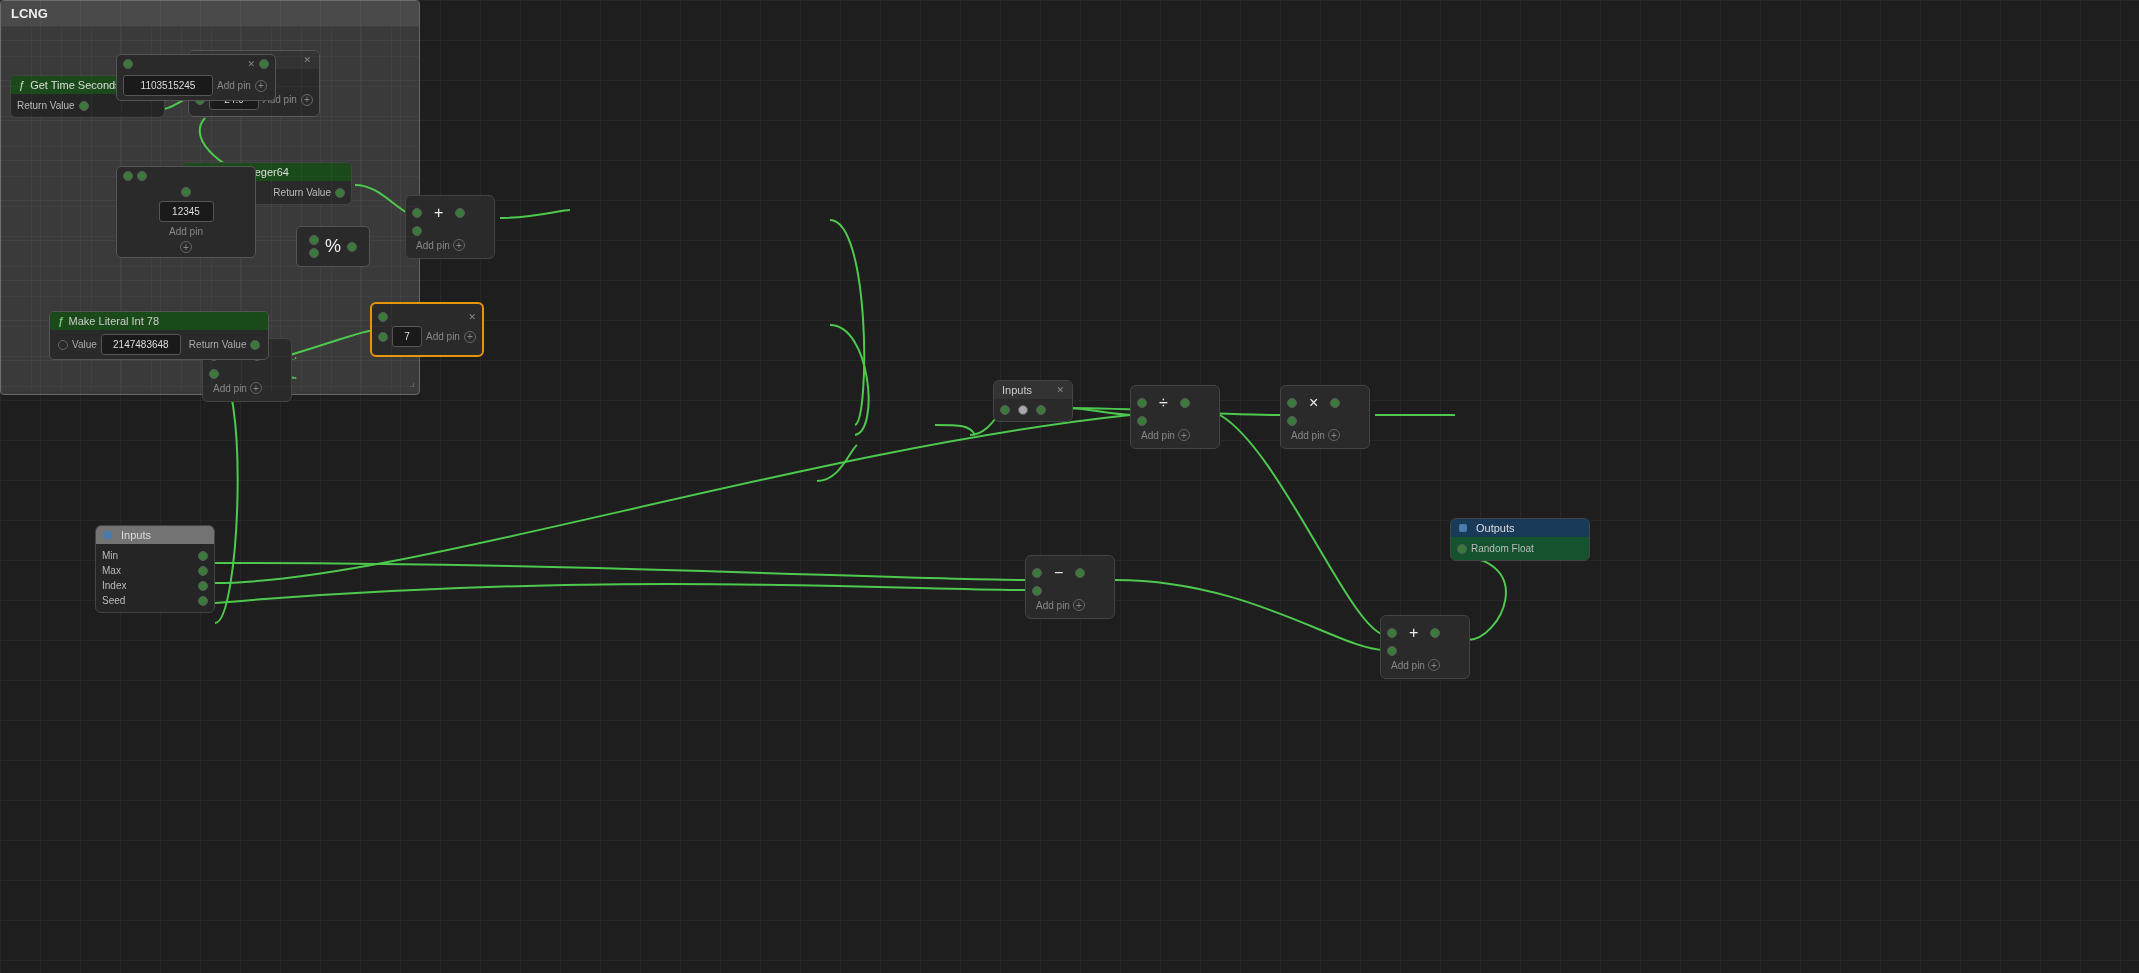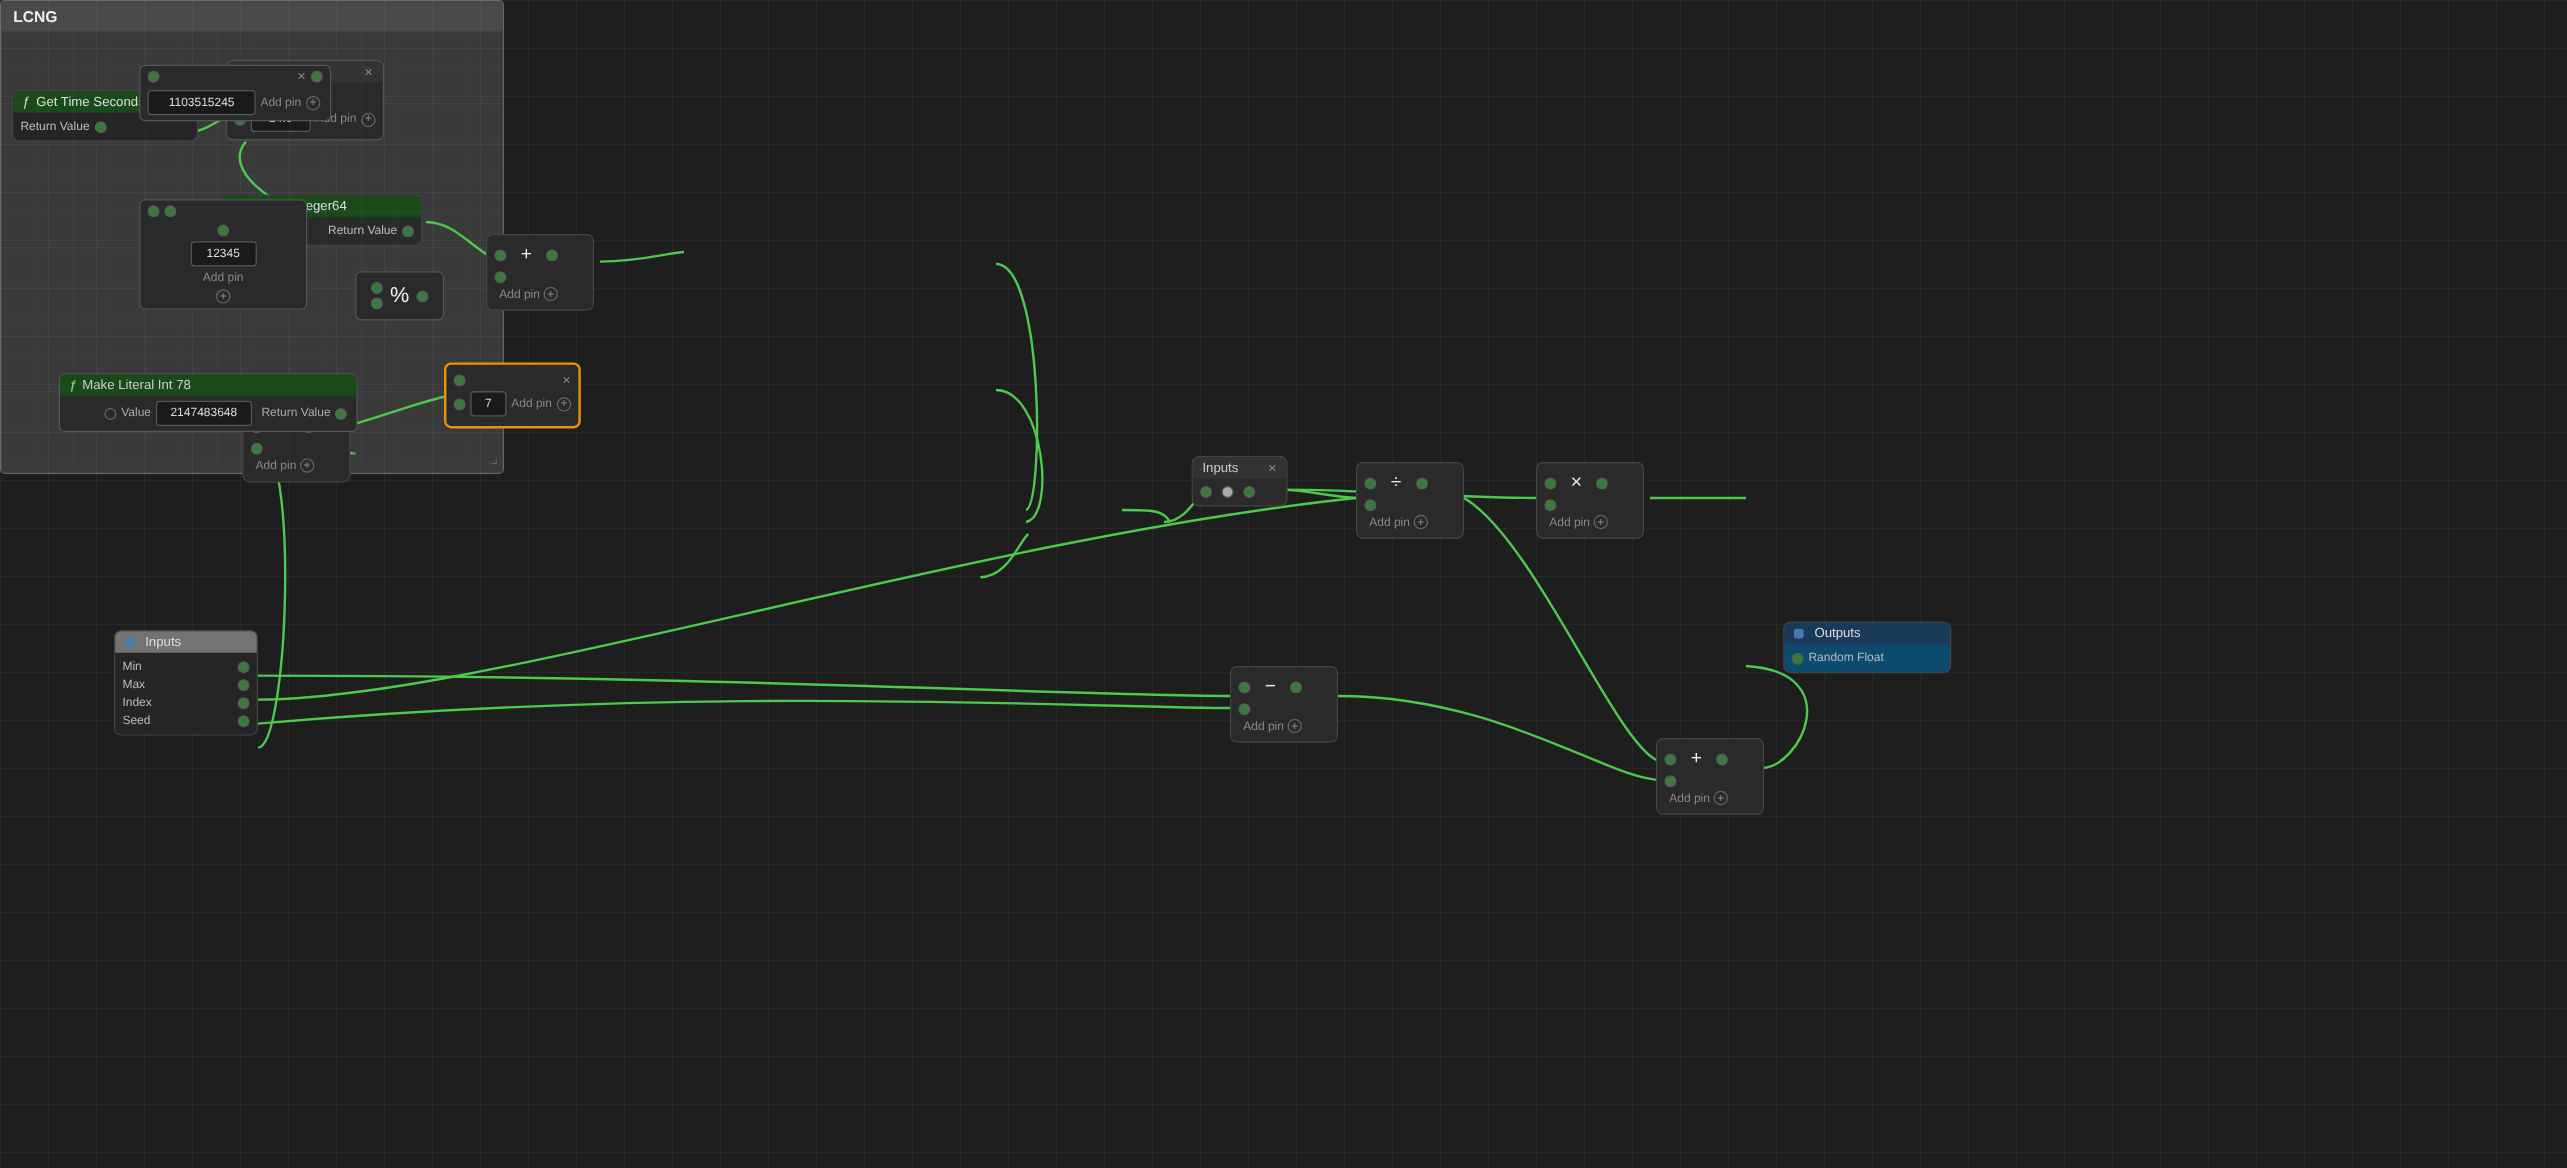--- a/index.html
+++ b/index.html
@@ -240,24 +240,24 @@
 
     
     #node-plus-br {
       left: 1380px;
       top: 615px;
       min-width: 90px;
     }
 
     
     #node-outputs {
-      left: 1486px;
+      left: 1450px;
       top: 518px;
       min-width: 140px;
-      background: #0c4a6e;
+      background: #14532d;
     }
 
     
     .connections-svg {
       position: absolute;
       inset: 0;
       width: 100%;
       height: 100%;
       pointer-events: none;
     }
@@ -489,21 +489,21 @@
         <span style="font-size:18px;color:#eee;">%</span>
         <div class="pin-dot"></div>
       </div>
     </div>
 
     <div class="lcng-node" style="left:48px;top:285px;min-width:200px;">
       <div class="node-title-bar green-header" style="border-radius:4px 4px 0 0;">
         <span style="font-style:italic;color:#7ac97a;font-size:10px;font-weight:bold;">ƒ</span>
         <span>Make Literal Int 78</span>
       </div>
-      <div style="padding:4px 8px;display:flex;align-items:center;gap:4px;margin-left:29px;">
+      <div style="padding:4px 8px;display:flex;align-items:center;gap:4px;">
         <div class="pin-dot" style="background:transparent;border:1px solid #666;"></div>
         <span style="font-size:10px;color:#aaa;">Value</span>
         <input class="node-input" type="text" value="2147483648" style="width: 80px;">
         <span style="font-size:10px;color:#aaa;margin-left:4px;">Return Value</span>
         <div class="pin-dot"></div>
       </div>
     </div>
 
     <span class="lcng-resize">⌟</span>
   </div>

